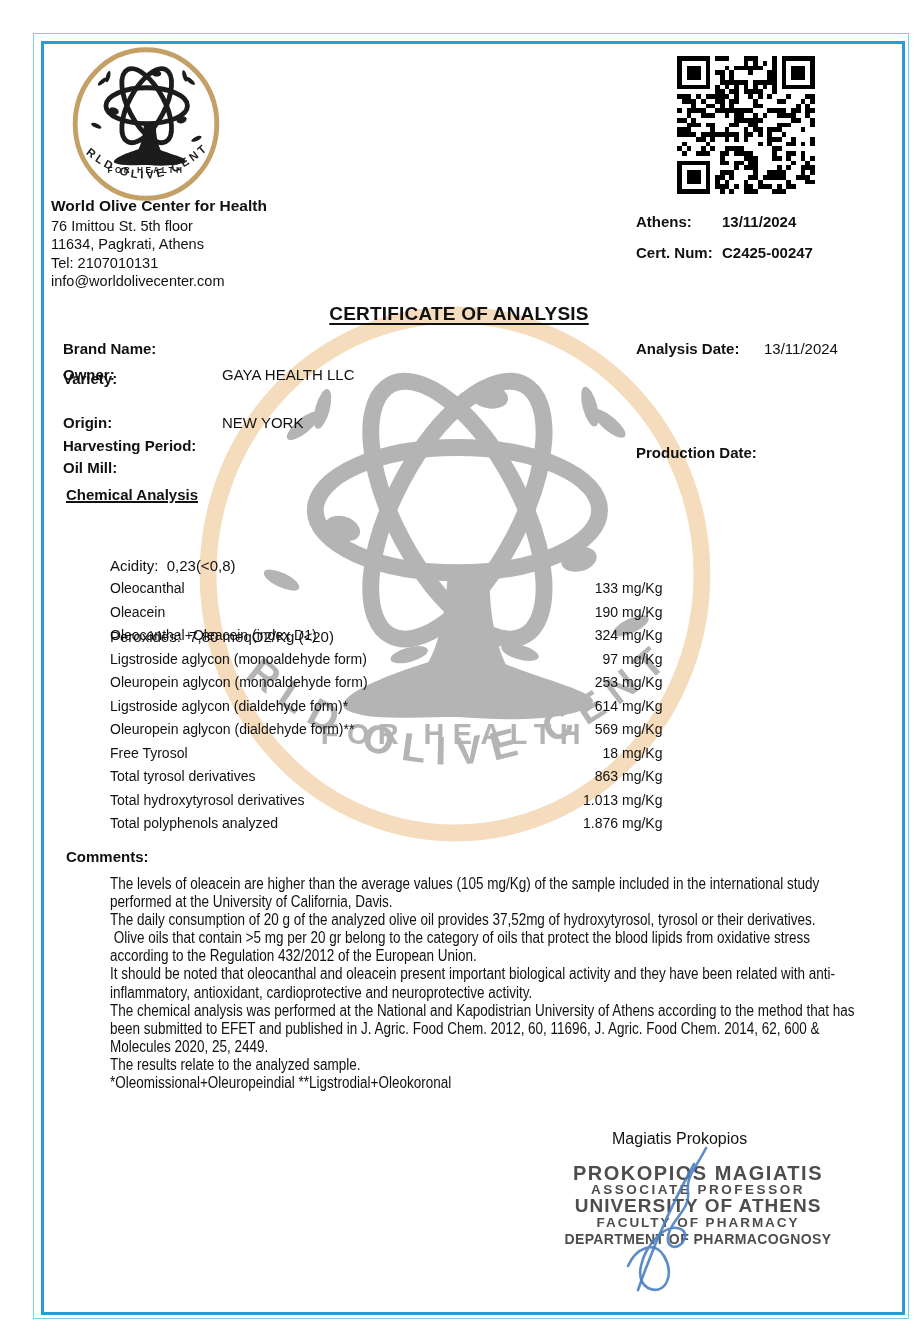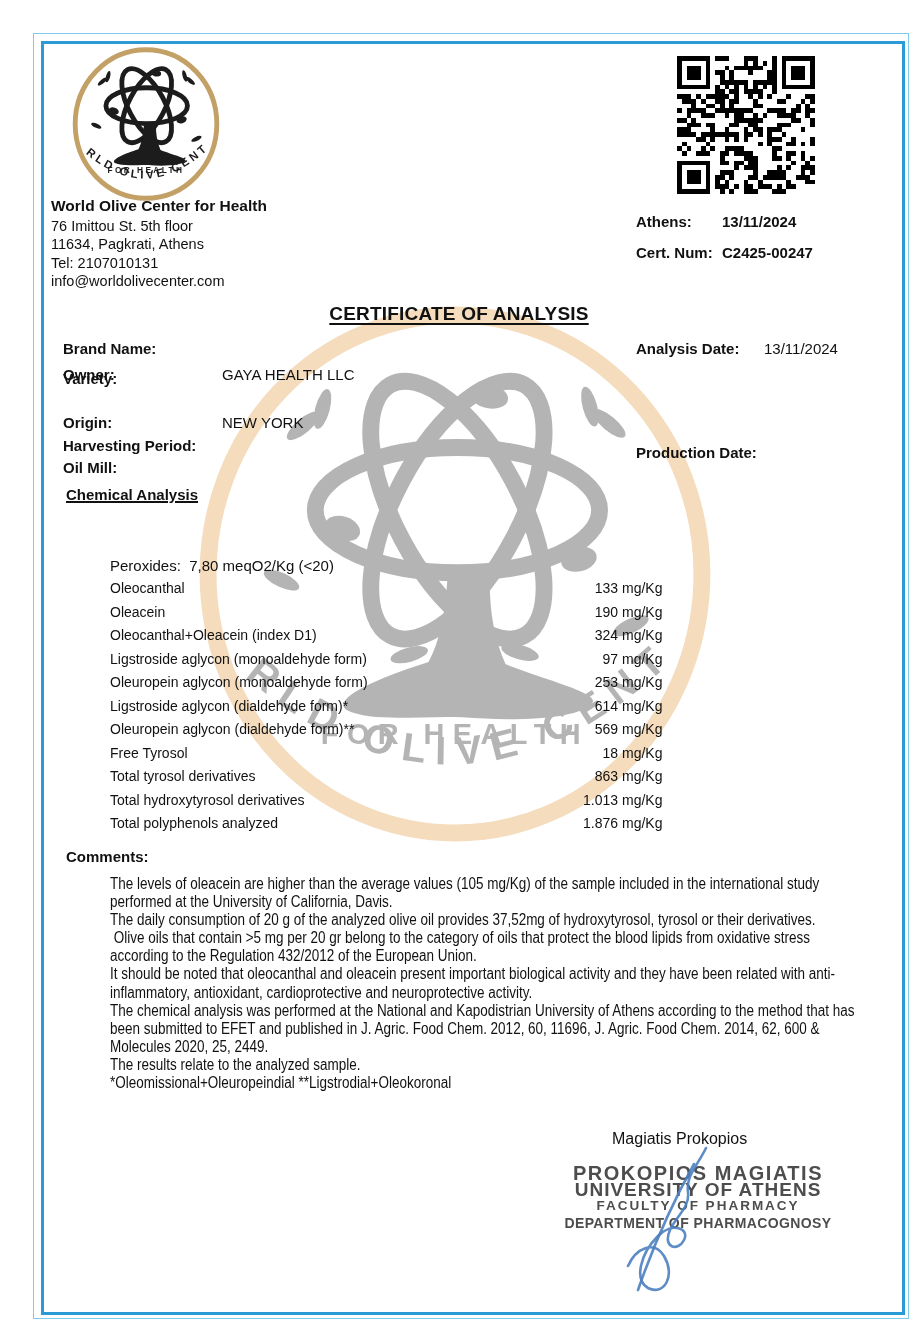--- a/index.html
+++ b/index.html
@@ -556,20 +556,21 @@
     <span class="abs field-value" style="left:222px;top:437px;"></span>
     <span class="abs field-label" style="left:63px;top:459px;">Oil Mill:</span>
     <span class="abs field-value" style="left:222px;top:459px;"></span>
 
     <span class="abs field-label" style="left:636px;top:340px;">Analysis Date:</span>
     <span class="abs field-value" style="left:764px;top:340px;">13/11/2024</span>
     <span class="abs field-label" style="left:636px;top:444px;">Production Date:</span>
 
     <div class="chem-heading">Chemical Analysis</div>
     <div class="chem-summary">
+      <div>Acidity:  0,23(&lt;0,8)</div>
       <div>Peroxides:  7,80 meqO2/Kg (&lt;20)</div>
     </div>
 
     <div class="chem-table">
       <div class="chem-row">
         <span class="name">Oleocanthal</span>
         <span class="val">133</span>
         <span class="unit">mg/Kg</span>
       </div>
       <div class="chem-row">
@@ -631,20 +632,21 @@
       <p> Olive oils that contain &gt;5 mg per 20 gr belong to the category of oils that protect the blood lipids from oxidative stress according to the Regulation 432/2012 of the European Union.</p>
       <p>It should be noted that oleocanthal and oleacein present important biological activity and they have been related with anti-inflammatory, antioxidant, cardioprotective and neuroprotective activity.</p>
       <p>The chemical analysis was performed at the National and Kapodistrian University of Athens according to the method that has been submitted to EFET and published in J. Agric. Food Chem. 2012, 60, 11696, J. Agric. Food Chem. 2014, 62, 600 &amp; Molecules 2020, 25, 2449.</p>
       <p>The results relate to the analyzed sample.</p>
       <p>*Oleomissional+Oleuropeindial **Ligstrodial+Oleokoronal</p>
     </div>
 
     <div class="signer-name">Magiatis Prokopios</div>
     <div class="stamp">
       <div class="st1">PROKOPIOS MAGIATIS</div>
+      <div class="st2">ASSOCIATE PROFESSOR</div>
       <div class="st3">UNIVERSITY OF ATHENS</div>
       <div class="st4">FACULTY OF PHARMACY</div>
       <div class="st5">DEPARTMENT OF PHARMACOGNOSY</div>
     </div>
     <svg class="signature-svg" viewBox="0 0 150 155" aria-hidden="true">
       <path d="M 108 6 C 98 26 88 34 90 50 C 92 66 78 74 72 88 C 64 106 80 110 86 98 C 92 86 74 80 60 94 C 42 112 36 138 50 146 C 66 154 78 134 66 114 C 56 98 38 106 30 124"></path>
       <path d="M 96 22 C 76 58 58 96 40 148"></path>
     </svg>
   </div>
 </div>

